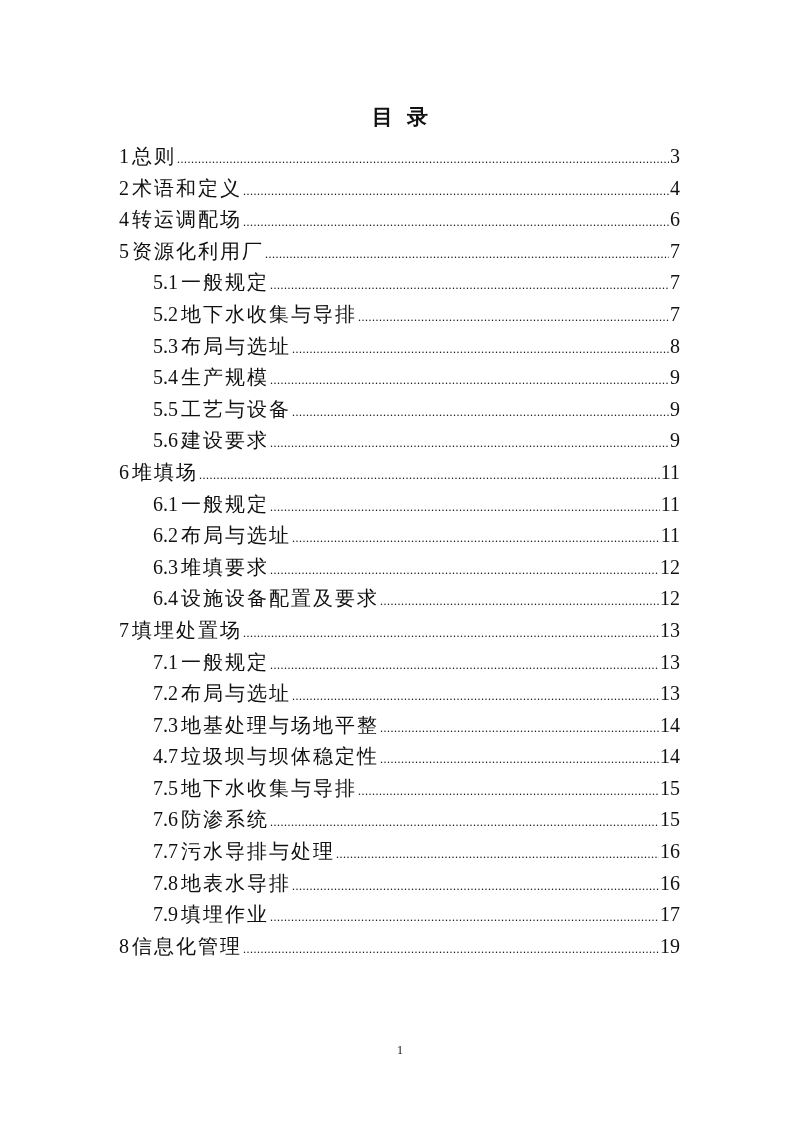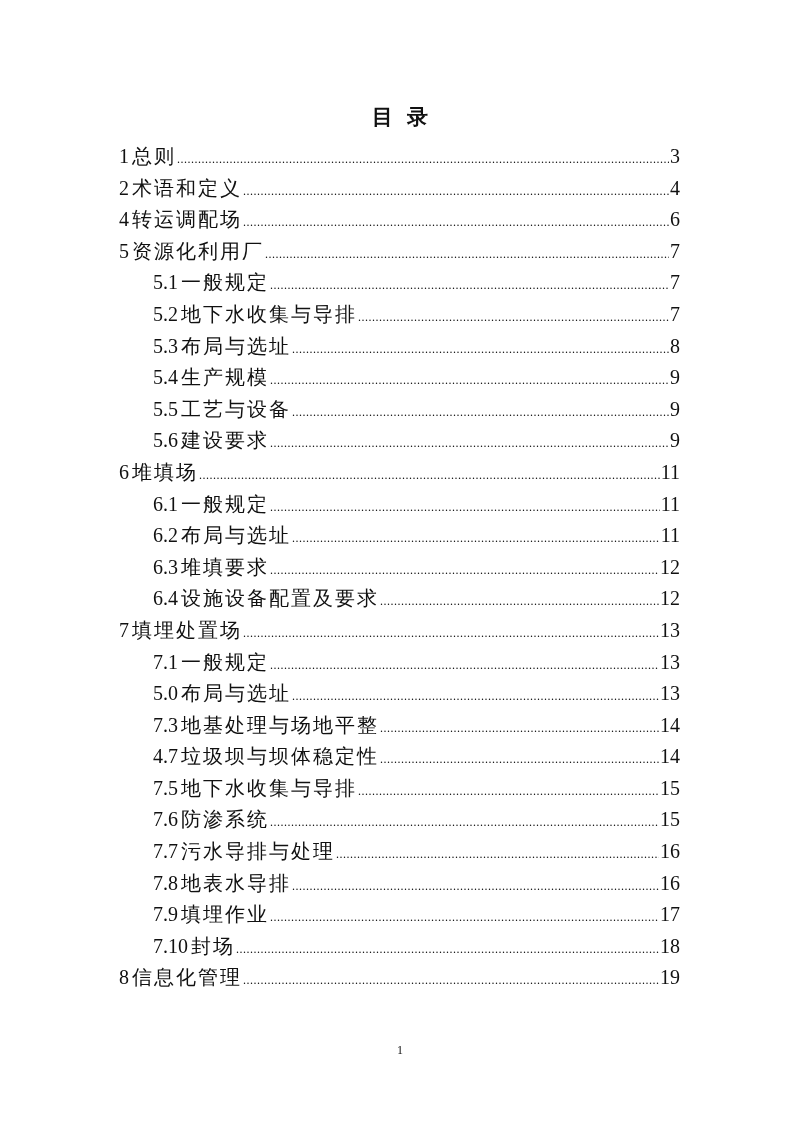--- a/index.html
+++ b/index.html
@@ -103,21 +103,21 @@
       <span class="label"><span class="num">7</span><span>填埋处置场</span></span>
       <span class="dots"></span>
       <span class="page">13</span>
     </div>
     <div class="row sub">
       <span class="label"><span class="num">7.1</span><span>一般规定</span></span>
       <span class="dots"></span>
       <span class="page">13</span>
     </div>
     <div class="row sub">
-      <span class="label"><span class="num">5.0</span><span>布局与选址</span></span>
+      <span class="label"><span class="num">7.2</span><span>布局与选址</span></span>
       <span class="dots"></span>
       <span class="page">13</span>
     </div>
     <div class="row sub">
       <span class="label"><span class="num">7.3</span><span>地基处理与场地平整</span></span>
       <span class="dots"></span>
       <span class="page">14</span>
     </div>
     <div class="row sub">
       <span class="label"><span class="num">4.7</span><span>垃圾坝与坝体稳定性</span></span>
@@ -142,25 +142,20 @@
     <div class="row sub">
       <span class="label"><span class="num">7.8</span><span>地表水导排</span></span>
       <span class="dots"></span>
       <span class="page">16</span>
     </div>
     <div class="row sub">
       <span class="label"><span class="num">7.9</span><span>填埋作业</span></span>
       <span class="dots"></span>
       <span class="page">17</span>
     </div>
-    <div class="row sub">
-      <span class="label"><span class="num">7.10</span><span>封场</span></span>
-      <span class="dots"></span>
-      <span class="page">18</span>
-    </div>
     <div class="row">
       <span class="label"><span class="num">8</span><span>信息化管理</span></span>
       <span class="dots"></span>
       <span class="page">19</span>
     </div>
   </div>
 
 <div class="footer">1</div>
 
 </body></html>

